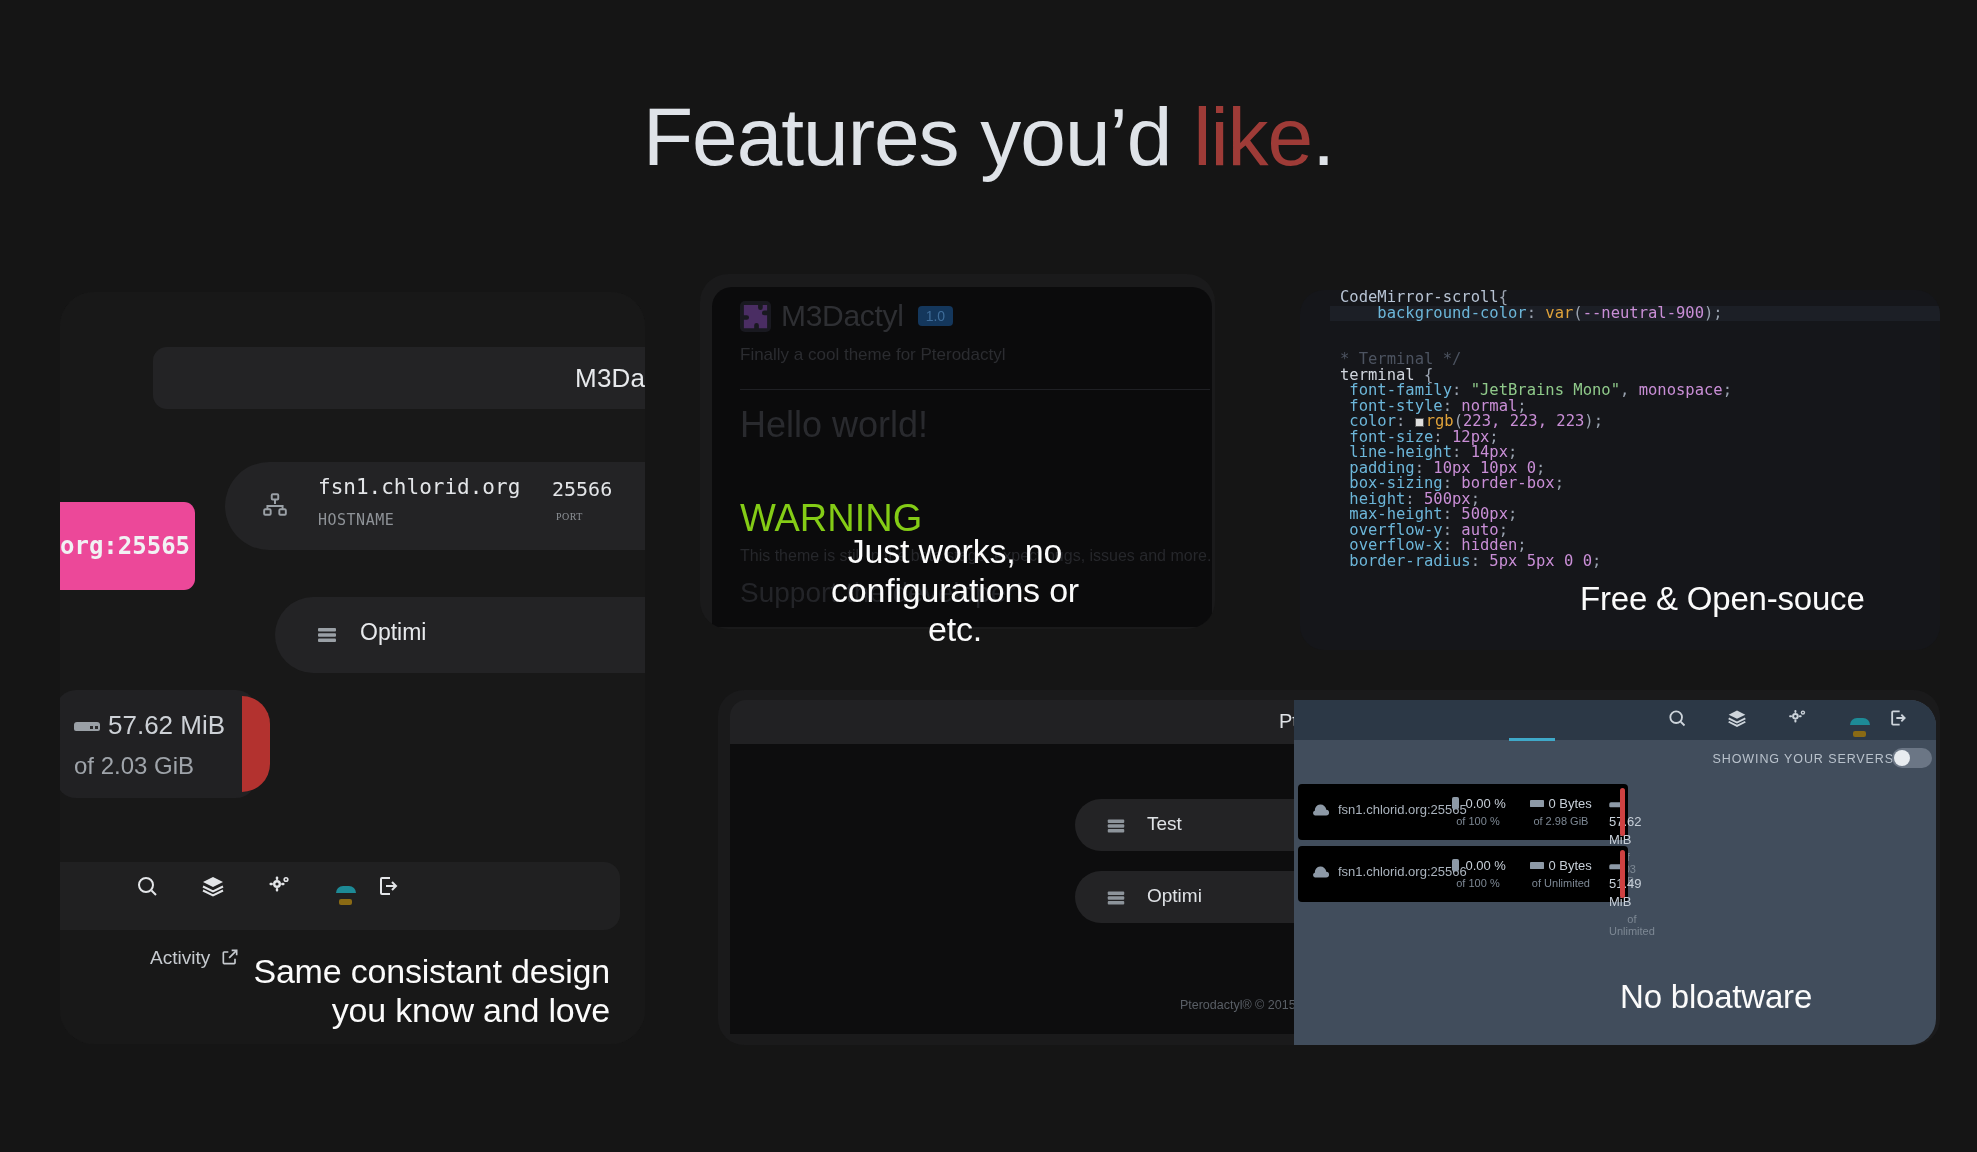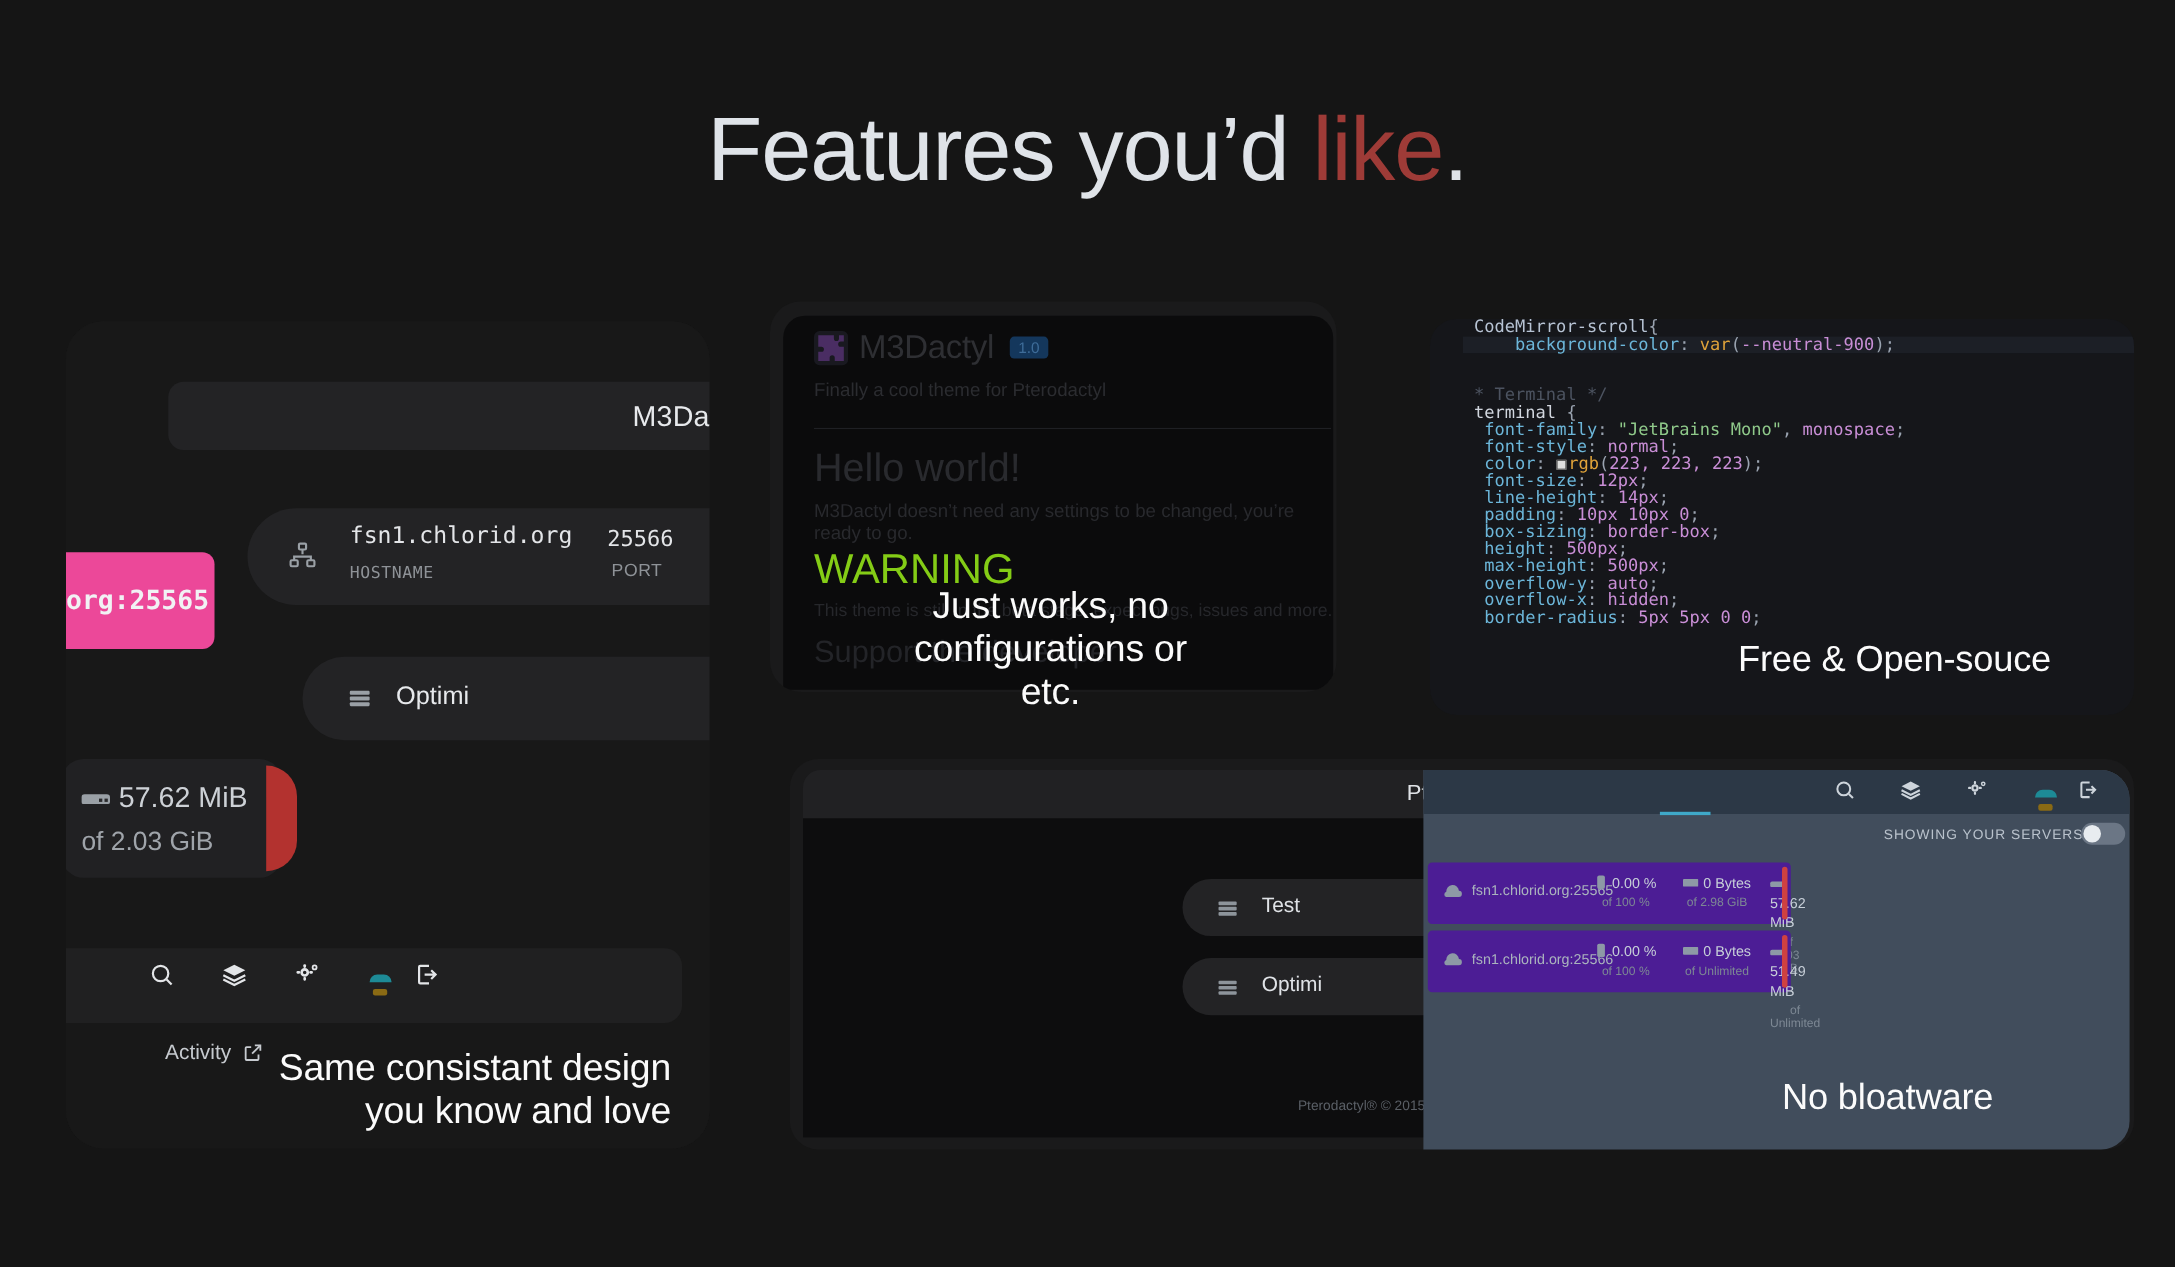--- a/index.html
+++ b/index.html
@@ -56,21 +56,21 @@
   .a-hostrow .hostlabel {
     position:absolute; left:93px; top:49px;
     font-family:"DejaVu Sans Mono", monospace; font-size:15px; color:#8e9297; letter-spacing:.5px;
   }
   .a-hostrow .port {
     position:absolute; left:327px; top:15px;
     font-family:"DejaVu Sans Mono", monospace; font-size:20px; color:#e3e5e8;
   }
   .a-hostrow .portlabel {
     position:absolute; left:331px; top:49px;
-    font-family:Liberation Sans, sans-serif; font-size:16px; color:#8e9297; letter-spacing:.5px;text-align:right;
+    font-family:Liberation Serif, serif; font-size:10px; color:#8e9297; letter-spacing:.5px;text-align:right;
   }
   .a-chip {
     position:absolute; left:-10px; top:210px; width:145px; height:88px;
     background:#ec4899; border-radius:11px;
   }
   .a-chip span {
     position:absolute; left:10px; top:30px;
     font-family:"DejaVu Sans Mono", monospace; font-weight:bold; font-size:24px; color:#f1f2f4;
   }
   .a-serverrow {
@@ -245,21 +245,21 @@
   .e-toggle {
     position:absolute; right:4px; top:48px; width:40px; height:20px;
     background:#6b7685; border-radius:11px;
   }
   .e-toggle::after {
     content:""; position:absolute; left:2px; top:2px; width:16px; height:16px;
     background:#e8ecf0; border-radius:50%;
   }
   .e-srow {
     position:absolute; left:4px; width:330px; height:56px;
-    background:#4c1d95; border-radius:4px;
+    background:#000000; border-radius:4px;
   }
   .e-srow .nm {
     position:absolute; left:40px; top:18px; font-size:13px; color:#aab3bd;
   }
   .e-srow .hicon { position:absolute; left:14px; top:20px; }
   .e-stat { position:absolute; top:10px; }
   .e-stat .v { font-size:13px; color:#c7cfd8; }
   .e-stat .s { font-size:11px; color:#7d8894; display:block; margin-top:3px; text-align:center;}
   .e-bar {
     position:absolute; right:3px; top:4px; width:5px; height:48px;
@@ -393,21 +393,20 @@
           <svg width="31" height="31" viewBox="0 0 24 24" fill="#4a2d63">
             <path d="M10 3h4v2.2a1.8 1.8 0 1 0 3.6 0V3H21v4.4h-2.2a1.8 1.8 0 1 0 0 3.6H21V21h-6.4v-2.2a1.8 1.8 0 1 0-3.6 0V21H3v-6.4h2.2a1.8 1.8 0 1 0 0-3.6H3V3h7z"></path>
           </svg>
         </span>
         <span class="b-title">M3Dactyl</span>
         <span class="b-badge">1.0</span>
       </div>
       <div class="b-sub">Finally a cool theme for Pterodactyl</div>
       <div class="b-divider"></div>
       <div class="b-h1">Hello world!</div>
-      <div class="b-p">M3Dactyl doesn’t need any settings to be changed, you’re ready to go.</div>
       <div class="b-h2">WARNING</div>
       <div class="b-p2">This theme is still in the beta stage, expect bugs, issues and more.</div>
       <div class="b-h3">Support the developer!</div>
     </div>
   </div>
 
   <div class="card" id="cardC">
     <div class="c-scroll" id="code-scroll"><div class="c-line"><span class="tk-sel">CodeMirror-scroll</span><span class="tk-punc">{</span></div><div class="c-line hl"><span class="tk-punc">    </span><span class="tk-prop">background-color</span><span class="tk-punc">: </span><span class="tk-fn">var</span><span class="tk-punc">(</span><span class="tk-var">--neutral-900</span><span class="tk-punc">)</span><span class="tk-punc">;</span></div><div class="c-line">&nbsp;</div><div class="c-line">&nbsp;</div><div class="c-line"><span class="tk-cmt">* Terminal */</span></div><div class="c-line"><span class="tk-kw">terminal</span><span class="tk-punc"> {</span></div><div class="c-line"><span class="tk-punc"> </span><span class="tk-prop">font-family</span><span class="tk-punc">: </span><span class="tk-str">"JetBrains Mono"</span><span class="tk-punc">, </span><span class="tk-var">monospace</span><span class="tk-punc">;</span></div><div class="c-line"><span class="tk-punc"> </span><span class="tk-prop">font-style</span><span class="tk-punc">: </span><span class="tk-var">normal</span><span class="tk-punc">;</span></div><div class="c-line"><span class="tk-punc"> </span><span class="tk-prop">color</span><span class="tk-punc">: </span><span class="swatch"></span><span class="tk-fn">rgb</span><span class="tk-punc">(</span><span class="tk-num">223, 223, 223</span><span class="tk-punc">)</span><span class="tk-punc">;</span></div><div class="c-line"><span class="tk-punc"> </span><span class="tk-prop">font-size</span><span class="tk-punc">: </span><span class="tk-num">12px</span><span class="tk-punc">;</span></div><div class="c-line"><span class="tk-punc"> </span><span class="tk-prop">line-height</span><span class="tk-punc">: </span><span class="tk-num">14px</span><span class="tk-punc">;</span></div><div class="c-line"><span class="tk-punc"> </span><span class="tk-prop">padding</span><span class="tk-punc">: </span><span class="tk-num">10px 10px 0</span><span class="tk-punc">;</span></div><div class="c-line"><span class="tk-punc"> </span><span class="tk-prop">box-sizing</span><span class="tk-punc">: </span><span class="tk-var">border-box</span><span class="tk-punc">;</span></div><div class="c-line"><span class="tk-punc"> </span><span class="tk-prop">height</span><span class="tk-punc">: </span><span class="tk-num">500px</span><span class="tk-punc">;</span></div><div class="c-line"><span class="tk-punc"> </span><span class="tk-prop">max-height</span><span class="tk-punc">: </span><span class="tk-num">500px</span><span class="tk-punc">;</span></div><div class="c-line"><span class="tk-punc"> </span><span class="tk-prop">overflow-y</span><span class="tk-punc">: </span><span class="tk-var">auto</span><span class="tk-punc">;</span></div><div class="c-line"><span class="tk-punc"> </span><span class="tk-prop">overflow-x</span><span class="tk-punc">: </span><span class="tk-var">hidden</span><span class="tk-punc">;</span></div><div class="c-line"><span class="tk-punc"> </span><span class="tk-prop">border-radius</span><span class="tk-punc">: </span><span class="tk-num">5px 5px 0 0</span><span class="tk-punc">;</span></div></div>
   </div>
 

